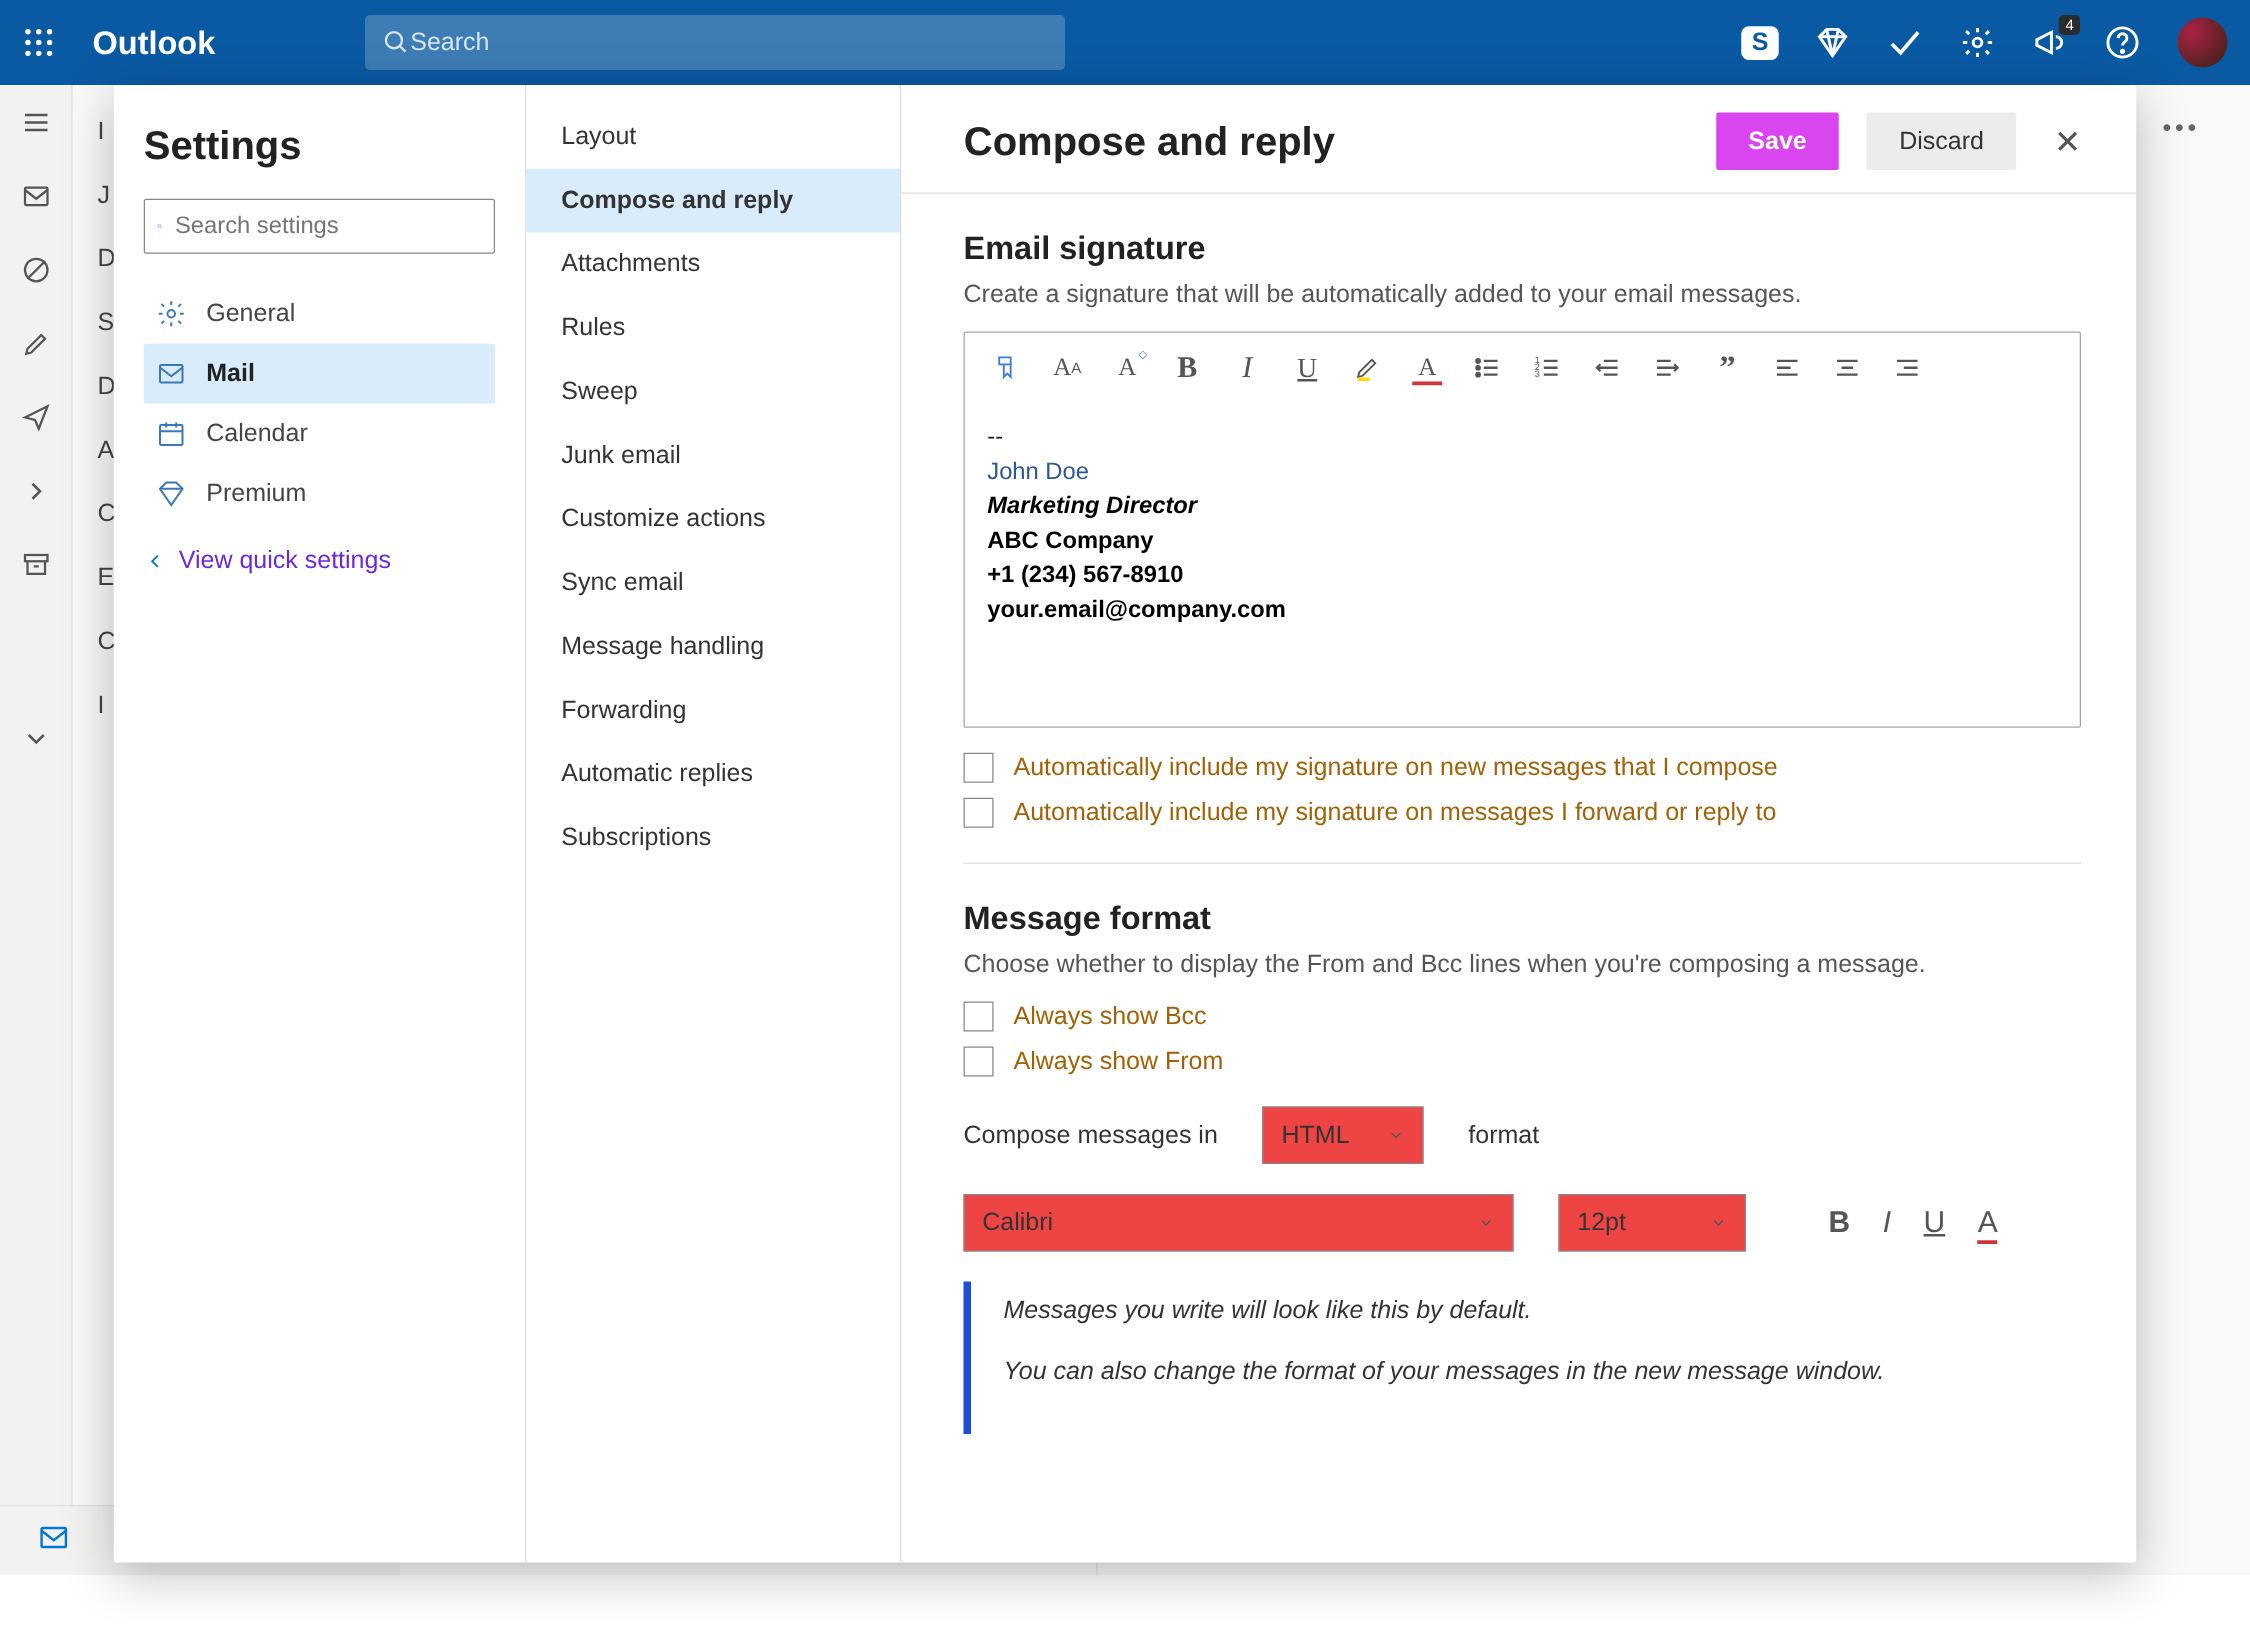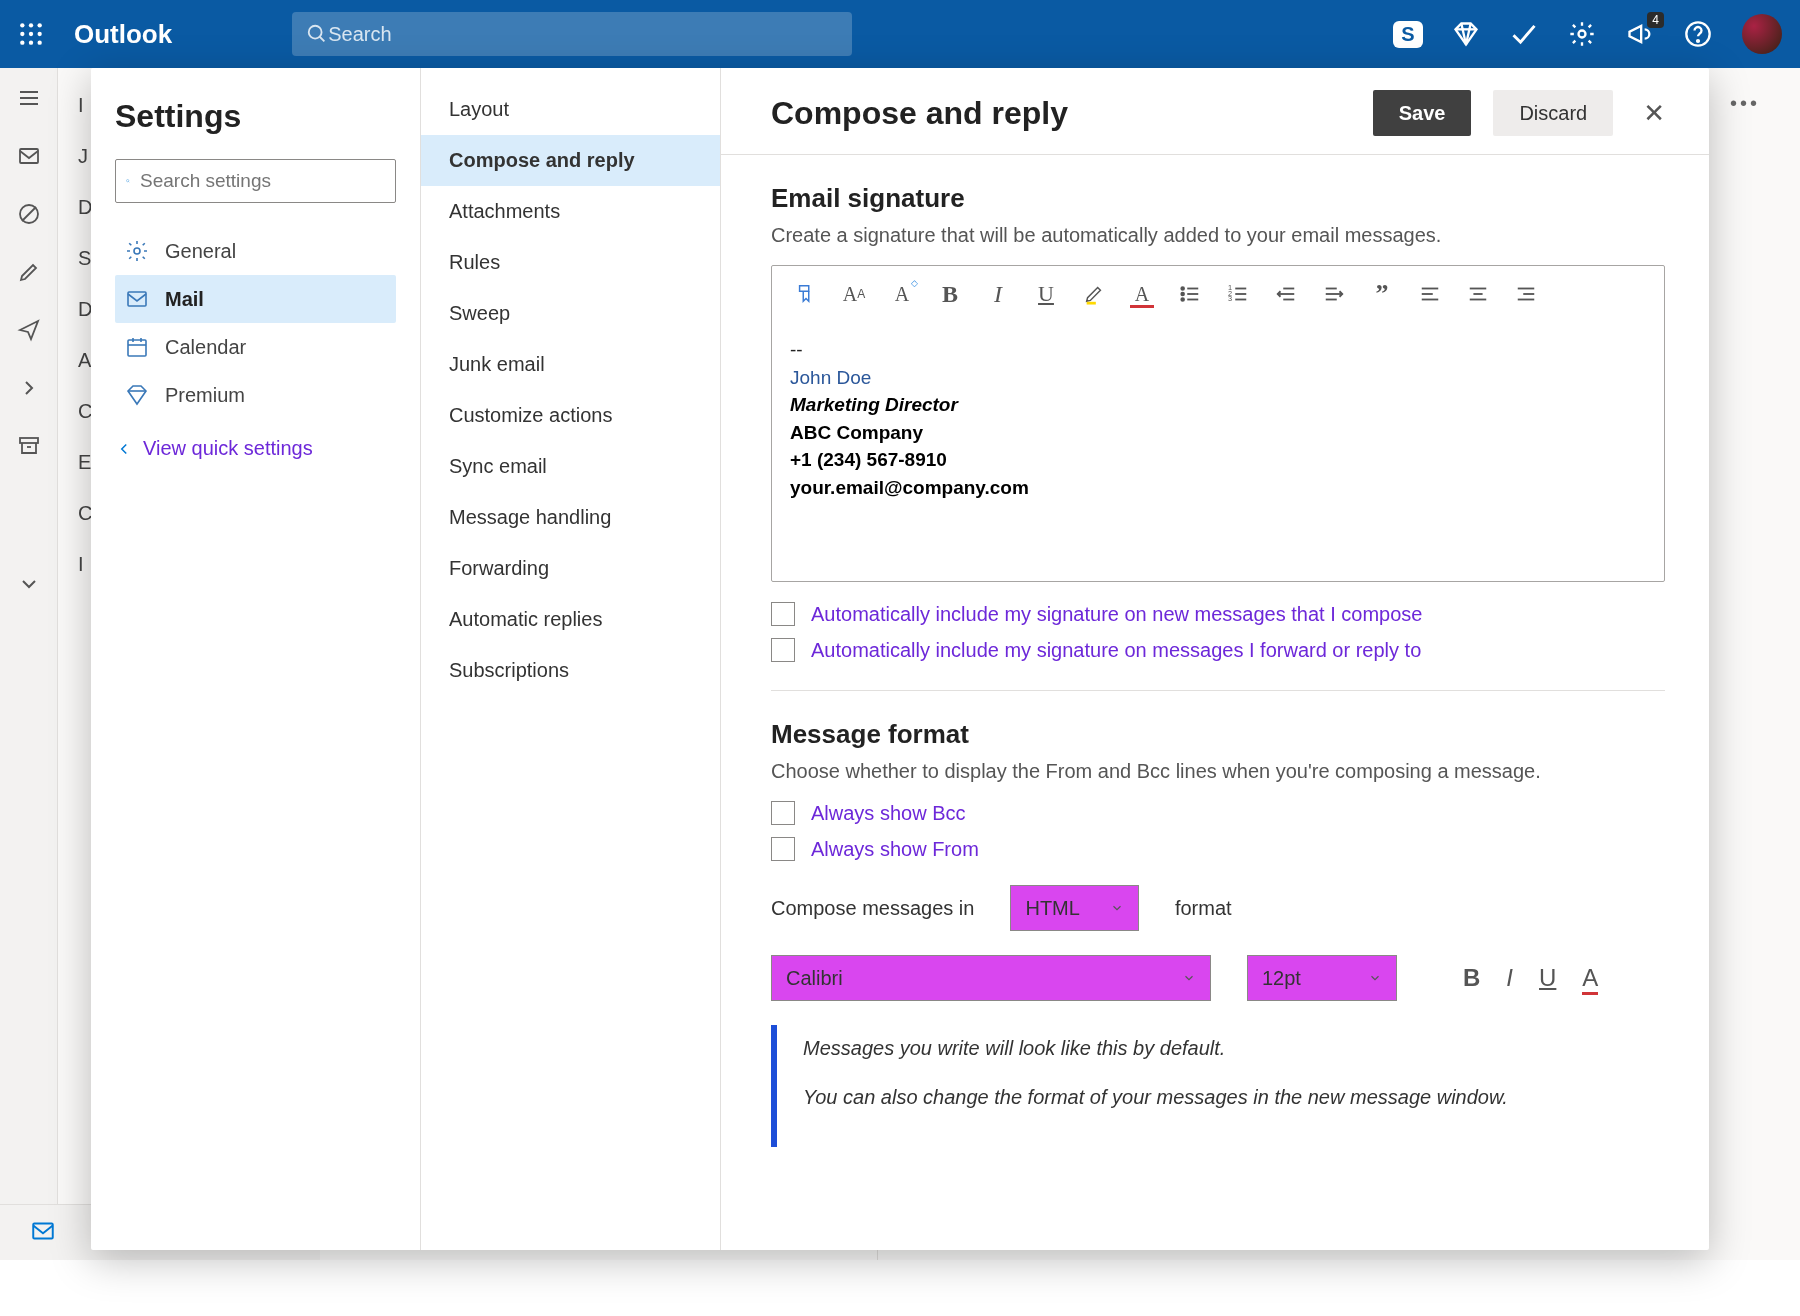--- a/index.html
+++ b/index.html
@@ -37,39 +37,39 @@
 .settings-item.active{background:#d9ecfb;font-weight:600;color:#222;}
 .quick-link{display:flex;align-items:center;gap:10px;color:#6d28d9;font-size:20px;margin-top:18px;cursor:pointer;}
 .sub-col{width:300px;border-right:1px solid #e1dfdd;padding-top:16px;}
 .sub-item{padding:14px 28px;font-size:20px;color:#333;cursor:pointer;}
 .sub-item.active{background:#d9ecfb;font-weight:600;}
 .content-col{flex:1;display:flex;flex-direction:column;min-width:0;}
 .content-head{display:flex;align-items:center;padding:22px 36px 18px 50px;border-bottom:1px solid #e1dfdd;}
 .content-title{font-size:32px;font-weight:600;color:#222;}
 .head-buttons{margin-left:auto;display:flex;align-items:center;gap:22px;}
 .btn{height:46px;padding:0 26px;border-radius:2px;font-size:20px;cursor:pointer;border:none;}
-.btn-primary{background:#404040;color:#fff;font-weight:600;}
+.btn-primary{background:#d946ef;color:#fff;font-weight:600;}
 .btn-secondary{background:#eeeceb;color:#333;}
 .close-x{font-size:26px;color:#555;cursor:pointer;padding:4px 8px;}
 .content-body{flex:1;overflow-y:auto;padding:28px 50px 60px 50px;position:relative;}
 .section-title{font-size:26px;font-weight:600;color:#222;margin-bottom:10px;}
 .section-desc{font-size:20px;color:#555;margin-bottom:18px;}
 .sig-editor{border:1px solid #a7a5a3;border-radius:2px;margin-bottom:20px;width:894px;}
 .sig-toolbar{display:flex;align-items:center;padding:10px 16px;gap:12px;border-bottom:0;}
 .tb-btn{width:36px;height:36px;display:flex;align-items:center;justify-content:center;color:#555;cursor:pointer;border-radius:2px;}
 .sig-text{padding:14px 18px 80px 18px;font-size:19px;line-height:1.45;}
 .sig-text .dash{color:#222;}
 .sig-text .name{color:#2b579a;font-weight:400;}
 .sig-text .title{font-style:italic;font-weight:700;}
 .sig-text .bold{font-weight:700;}
-.checkbox-row{display:flex;align-items:center;gap:16px;font-size:20px;color:#6d28d9;margin-bottom:12px;}
+.checkbox-row{display:flex;align-items:center;gap:16px;font-size:20px;color:#a16207;margin-bottom:12px;}
 .chk{width:24px;height:24px;border:1.5px solid #8a8886;background:#fff;cursor:pointer;}
 .hr{height:1px;background:#e1dfdd;margin:28px 0;width:894px;}
 .compose-row{display:flex;align-items:center;gap:36px;font-size:20px;color:#333;margin:24px 0;}
-.select{border:1px solid #8a8886;height:46px;display:flex;align-items:center;padding:0 14px;gap:30px;cursor:pointer;background:#d946ef;font-size:20px;}
+.select{border:1px solid #8a8886;height:46px;display:flex;align-items:center;padding:0 14px;gap:30px;cursor:pointer;background:#ef4444;font-size:20px;}
 .sel-wide{width:440px;justify-content:space-between;}
 .sel-mid{width:150px;justify-content:space-between;}
 .fmt-btns{display:flex;align-items:center;gap:26px;font-size:24px;font-family:"Times New Roman",serif;color:#555;margin-left:30px;}
 .fmt-btns .b{font-weight:700;}
 .fmt-btns .i{font-style:italic;}
 .fmt-btns .u{text-decoration:underline;}
 .fmt-btns .a{position:relative;}
 .fmt-btns .a::after{content:"";position:absolute;bottom:-3px;left:0;right:0;height:3px;background:#d13438;}
 .preview-box{border-left:6px solid #1d4ed8;padding:12px 0 12px 26px;font-size:20px;color:#333;width:894px;font-style:italic;}
 .preview-box p{margin-bottom:26px;}

